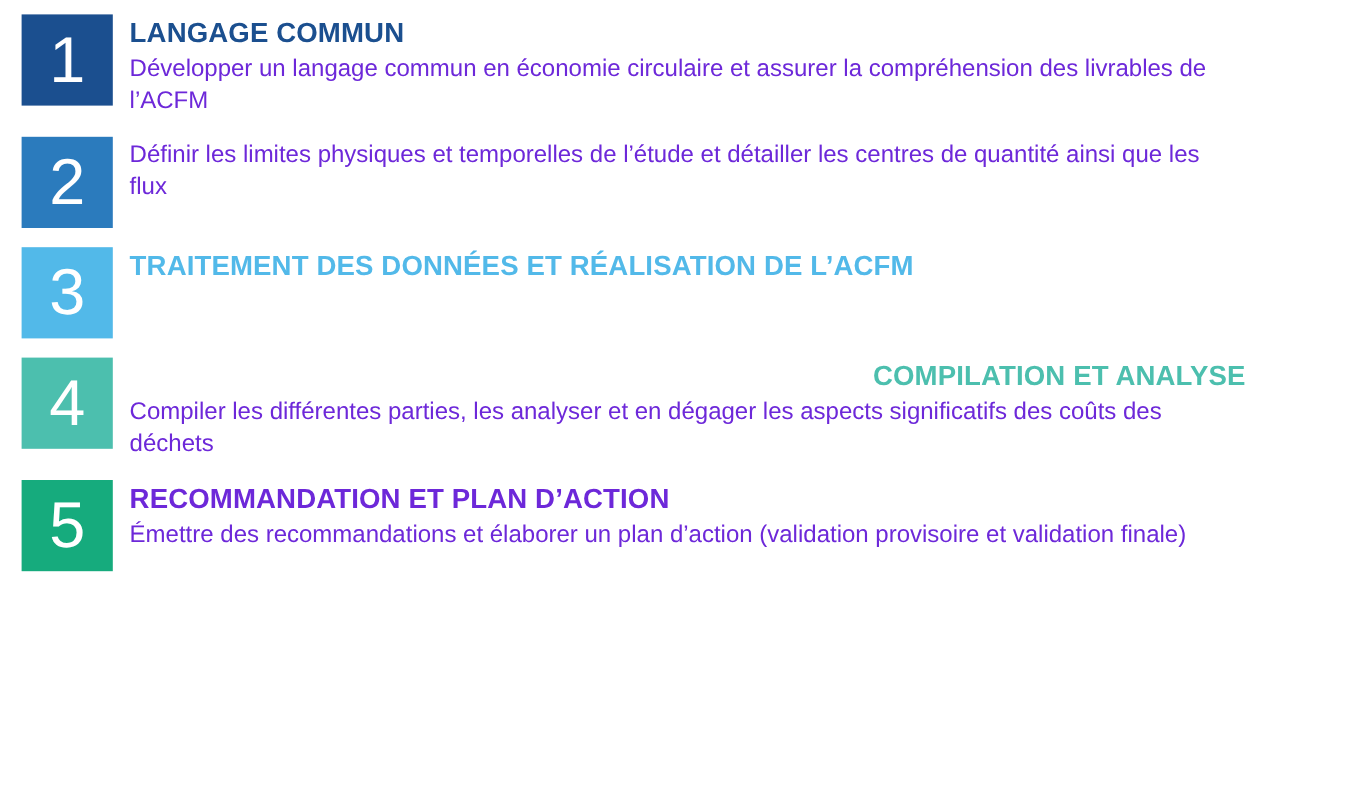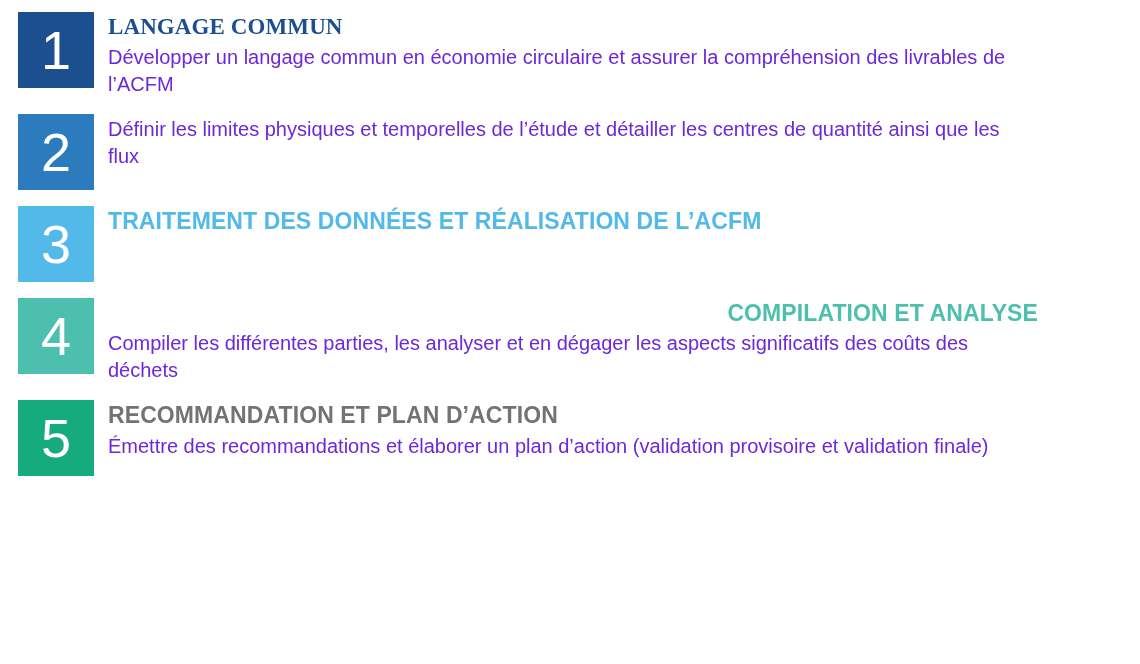--- a/index.html
+++ b/index.html
@@ -68,21 +68,21 @@
   }
 </style>
 </head>
 <body style="background: rgb(255, 255, 255);">
 
 <div id="steps-list">
 
   <div class="step-row">
     <div class="step-badge" style="background: rgb(27, 79, 143);">1</div>
     <div class="step-text">
-      <div class="step-title" style="color: rgb(27, 79, 143); font-family: Liberation Serif, serif;">LANGAGE COMMUN</div>
+      <div class="step-title" style="color: rgb(27, 79, 143);">LANGAGE COMMUN</div>
       <div class="step-desc">Développer un langage commun en économie circulaire et assurer la compréhension des livrables de l’ACFM</div>
     </div>
   </div>
 
   <div class="step-row">
     <div class="step-badge" style="background: rgb(43, 123, 189);">2</div>
     <div class="step-text">
       <div class="step-desc">Définir les limites physiques et temporelles de l’étude et détailler les centres de quantité ainsi que les flux</div>
     </div>
   </div>
@@ -98,18 +98,18 @@
     <div class="step-badge" style="background: rgb(76, 191, 174);">4</div>
     <div class="step-text">
       <div class="step-title" style="color: rgb(76, 191, 174); text-align: right;">COMPILATION ET ANALYSE</div>
       <div class="step-desc">Compiler les différentes parties, les analyser et en dégager les aspects significatifs des coûts des déchets</div>
     </div>
   </div>
 
   <div class="step-row">
     <div class="step-badge" style="background: rgb(22, 171, 125);">5</div>
     <div class="step-text">
-      <div class="step-title" style="color: #737373;">RECOMMANDATION ET PLAN D’ACTION</div>
+      <div class="step-title" style="color: #6d28d9;">RECOMMANDATION ET PLAN D’ACTION</div>
       <div class="step-desc">Émettre des recommandations et élaborer un plan d’action (validation provisoire et validation finale)</div>
     </div>
   </div>
 
 </div>
 
 </body></html>

